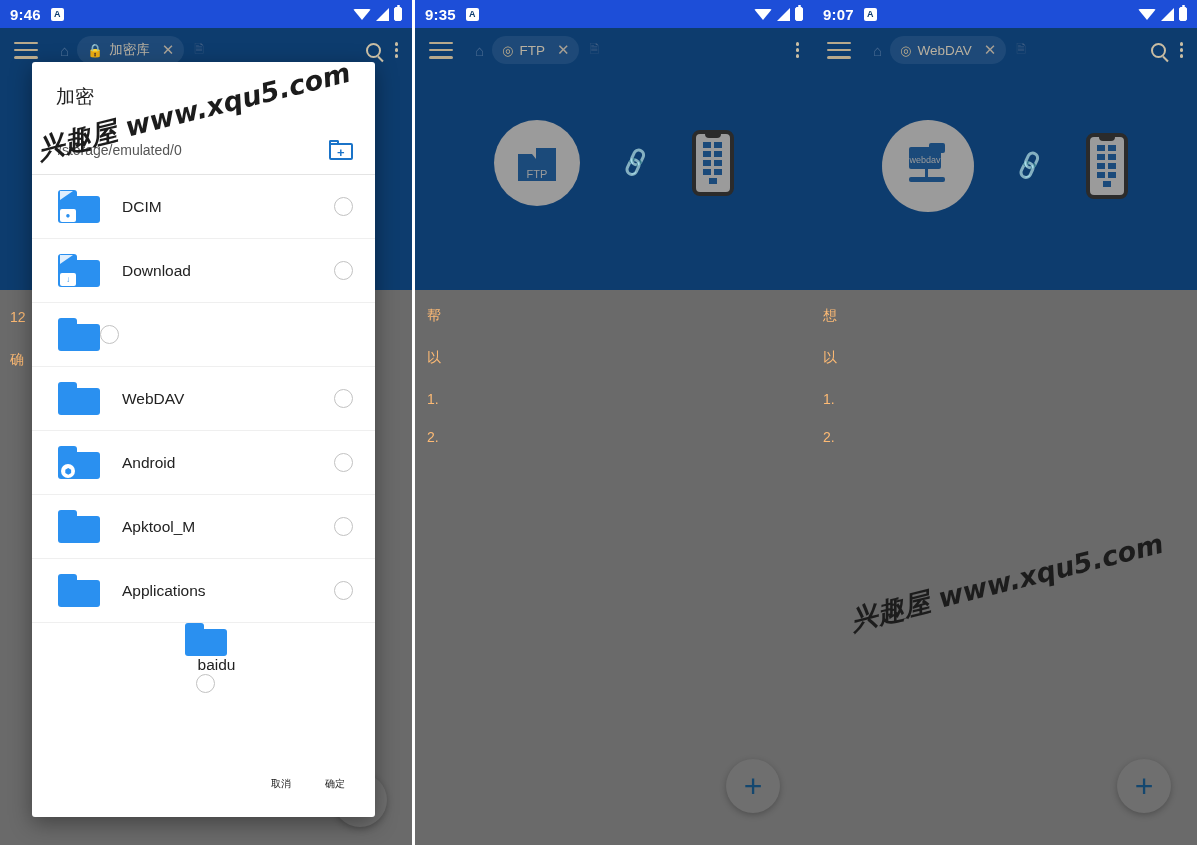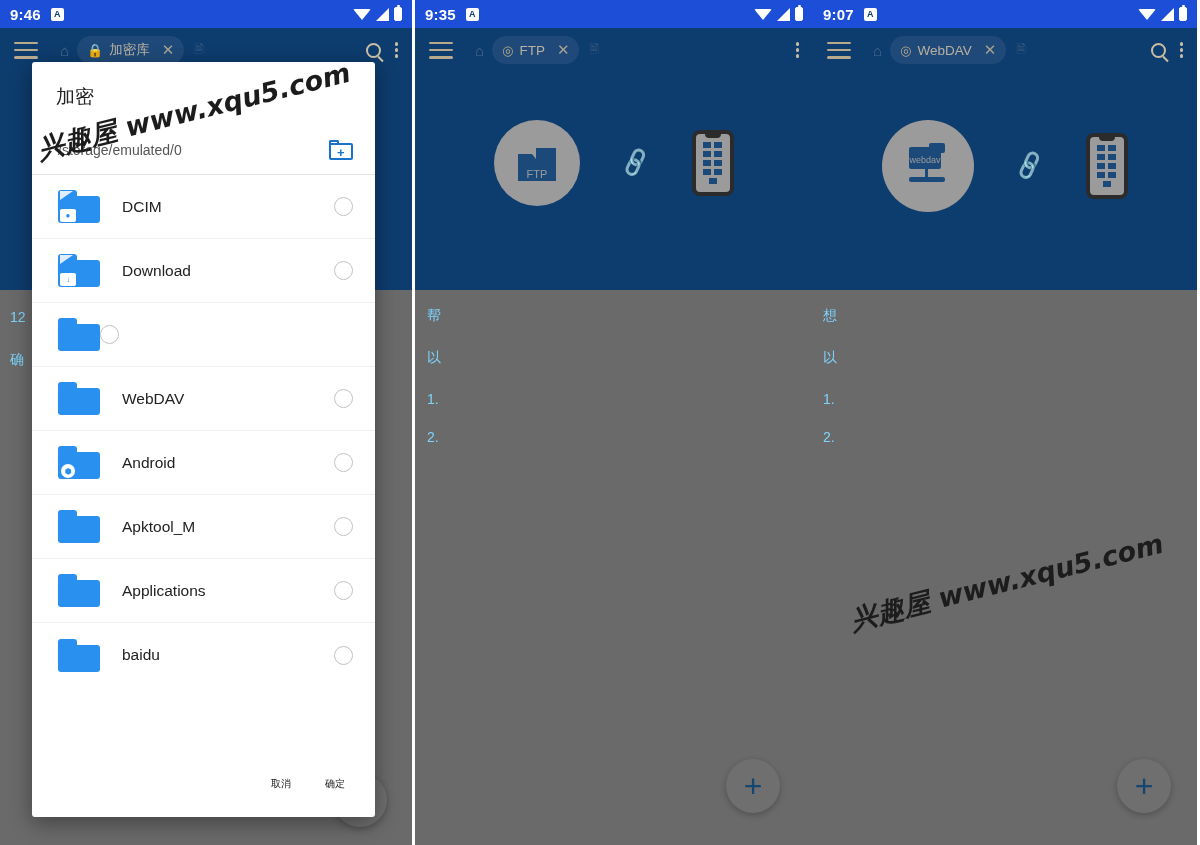--- a/index.html
+++ b/index.html
@@ -122,21 +122,21 @@
     width: 16px; height: 5px; background: #2b2b2b; border-radius: 0 0 4px 4px;
   }
   .phone i { width: 8px; height: 6px; background: #1b4a7a; display: block; }
 
   
   .scrim {
     position: absolute; left: 0; right: 0; bottom: 0; top: 290px;
     background: #6a6a6a; z-index: 3;
   }
   .bg-help-text {
-    position: absolute; z-index: 4; color: #7dd3fc;
+    position: absolute; z-index: 4; color: #fdba74;
     font-size: 14px; line-height: 1;
     white-space: nowrap;
   }
 
   
   .fab {
     position: absolute; width: 54px; height: 54px; border-radius: 50%;
     background: #6f6f6f; box-shadow: 0 2px 6px rgba(0,0,0,.25);
     display: flex; align-items: center; justify-content: center;
     z-index: 5;
@@ -351,21 +351,21 @@
         <div class="file-row">
           <span class="folder-ico">
             <span class="base"></span>
               <span class="tabtop"></span>
           </span>
           <span class="file-name">Applications</span>
           <span class="radio-o"></span>
         </div>
 
 
-        <div class="file-row" style="border-bottom:none;">
+        <div class="file-row" style="border-bottom:none;flex-direction:column;">
           <span class="folder-ico">
             <span class="base"></span>
               <span class="tabtop"></span>
           </span>
           <span class="file-name">baidu</span>
           <span class="radio-o"></span>
         </div>
 
       </div>
       <div class="dlg1-actions">

